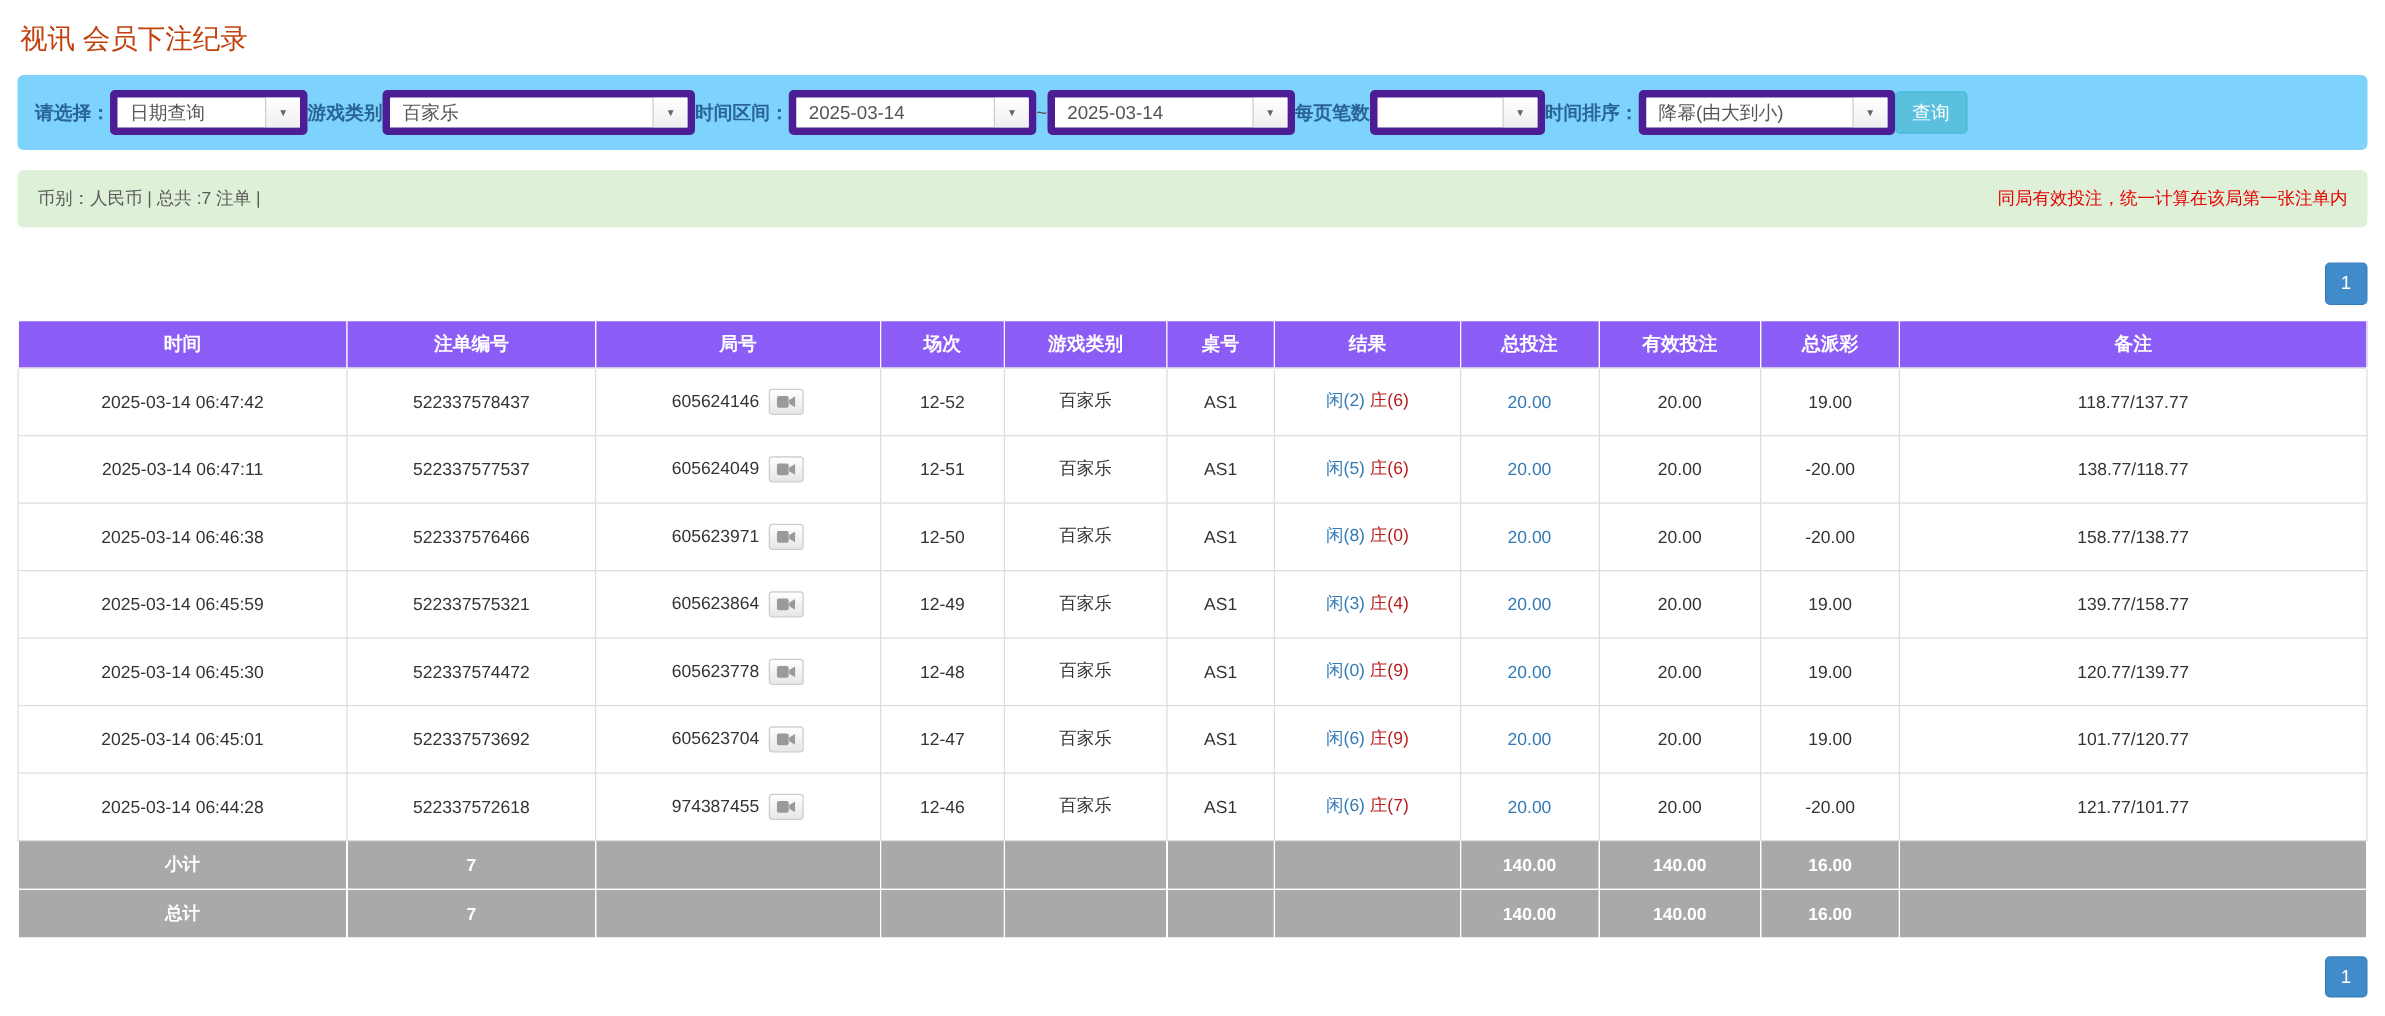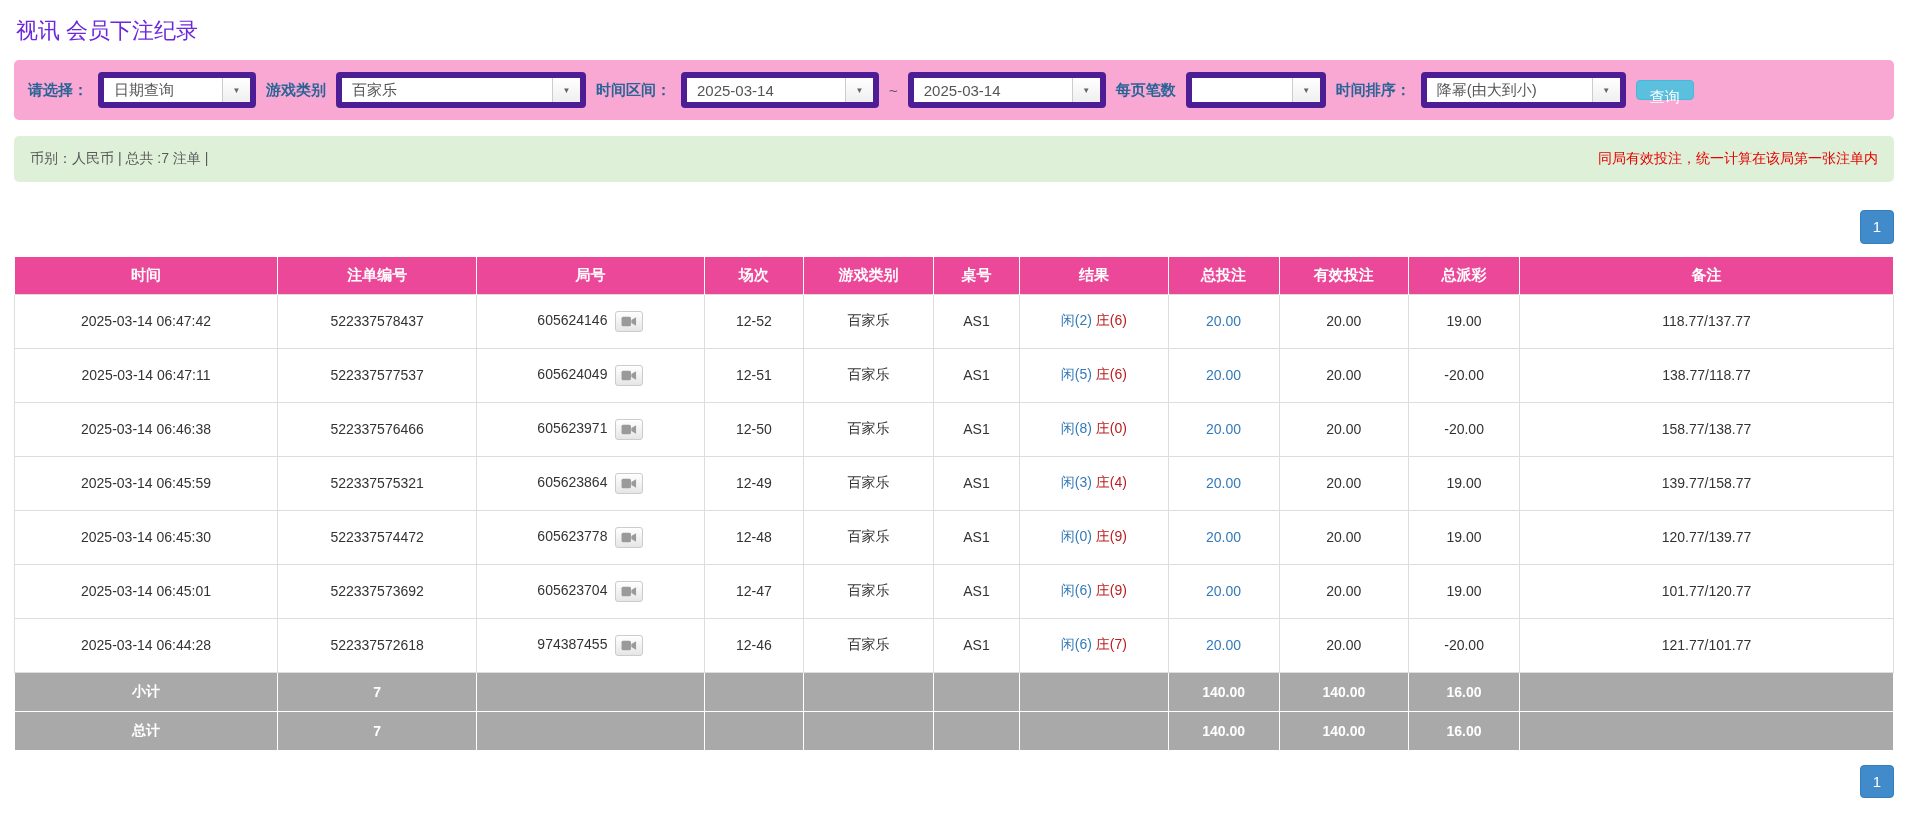--- a/index.html
+++ b/index.html
@@ -8,32 +8,31 @@
     font-family: "Liberation Sans", "DejaVu Sans", sans-serif;
     color: #333;
     width: 1908px;
   }
   .container { padding: 8px 14px 20px 14px; }
 
   
   .page-title {
     font-size: 22px;
     font-weight: 400;
-    color: #6d28d9;
+    color: #c2410c;
     margin: 8px 0 14px 2px;
   }
 
   
   .filter-bar {
-    background: #f9a8d4;
+    background: #7dd3fc;
     border-radius: 5px;
     padding: 12px 14px;
     display: flex;
     align-items: center;
-    gap: 10px;
     white-space: nowrap;
   }
   .filter-label {
     color: #2a6496;
     font-weight: bold;
     font-size: 15px;
   }
   .combo {
     display: inline-flex;
     align-items: stretch;
@@ -70,21 +69,21 @@
   .tilde { color: #555; font-size: 15px; }
   .btn-search {
     background: #5bc0de;
     border: 1px solid #46b8da;
     color: #fff;
     font-size: 15px;
     font-family: inherit;
     padding: 7px 13px;
     border-radius: 4px;
     cursor: pointer;
-    height: 20px;
+    height: 34px;
   }
 
   
   .summary-bar {
     background: #dff0d8;
     border-radius: 5px;
     margin-top: 16px;
     padding: 14px 16px;
     display: flex;
     justify-content: space-between;
@@ -110,21 +109,21 @@
     line-height: 1.3;
   }
 
   
   table.records {
     width: 100%;
     border-collapse: collapse;
     table-layout: fixed;
   }
   table.records th {
-    background: #ec4899;
+    background: #8b5cf6;
     color: #fff;
     font-weight: bold;
     font-size: 15px;
     padding: 9px 6px;
     text-align: center;
     border: 1px solid #fff;
     border-bottom: none;
   }
   table.records td {
     border: 1px solid #ddd;

